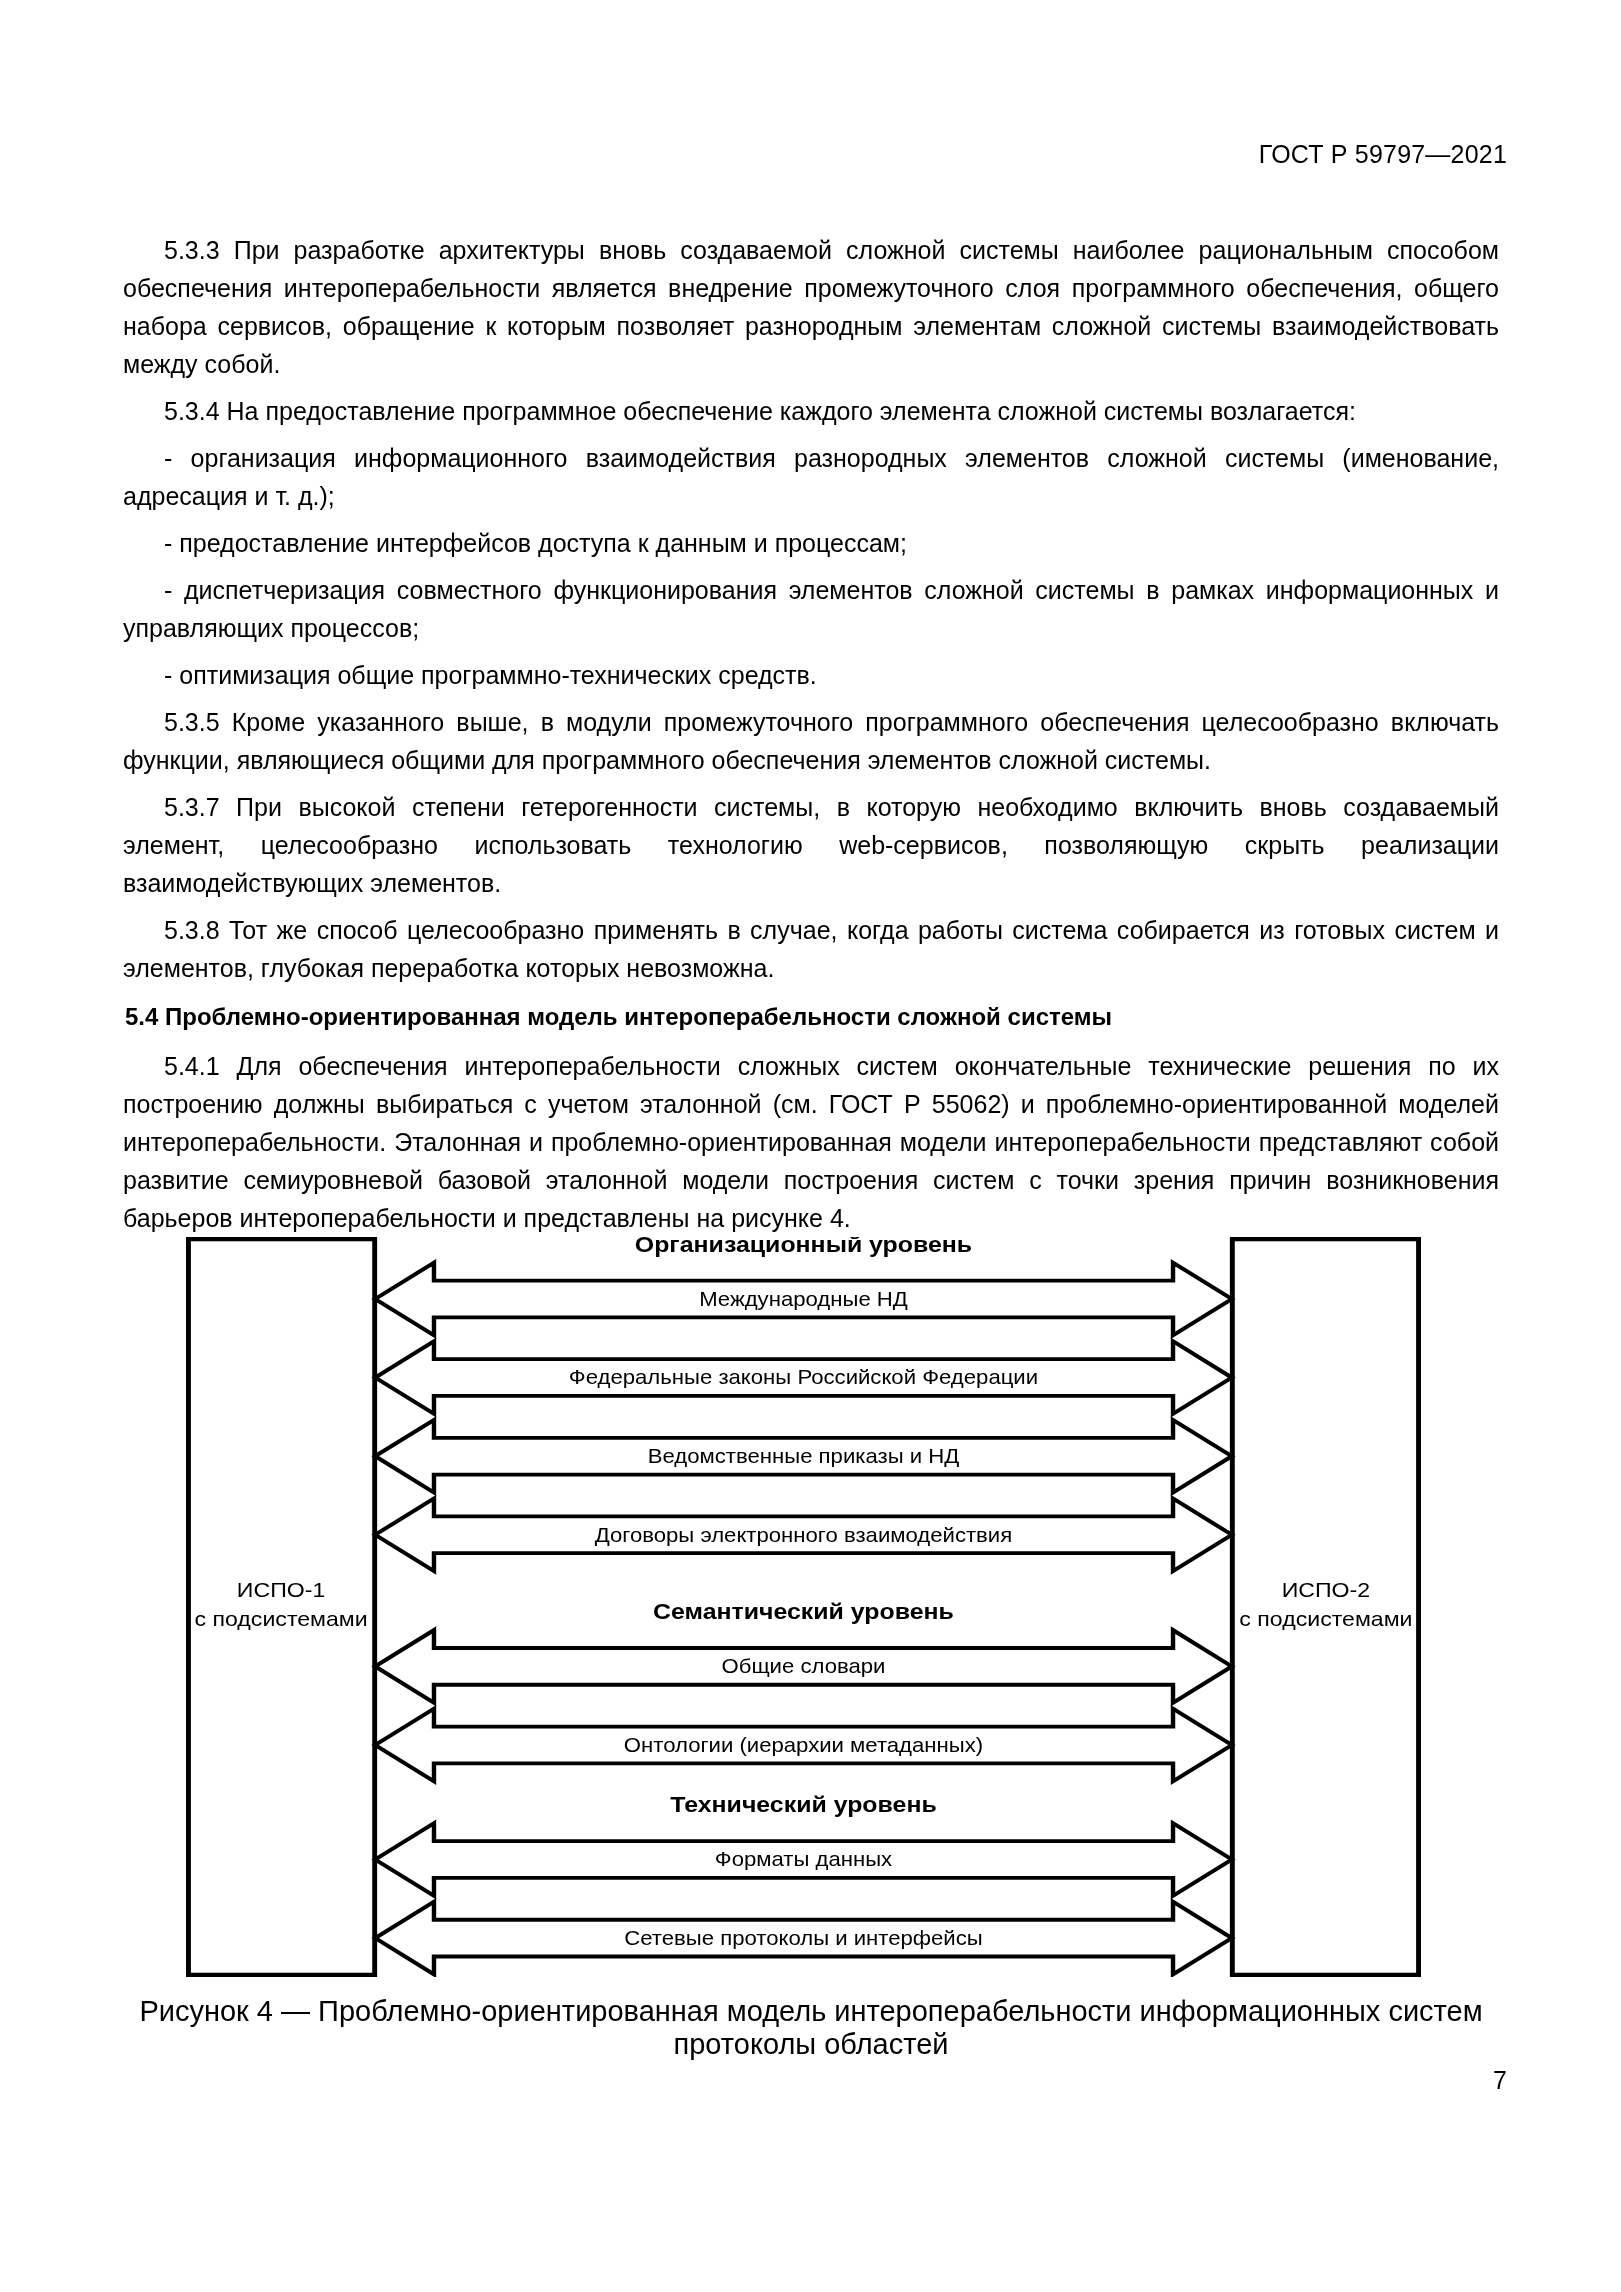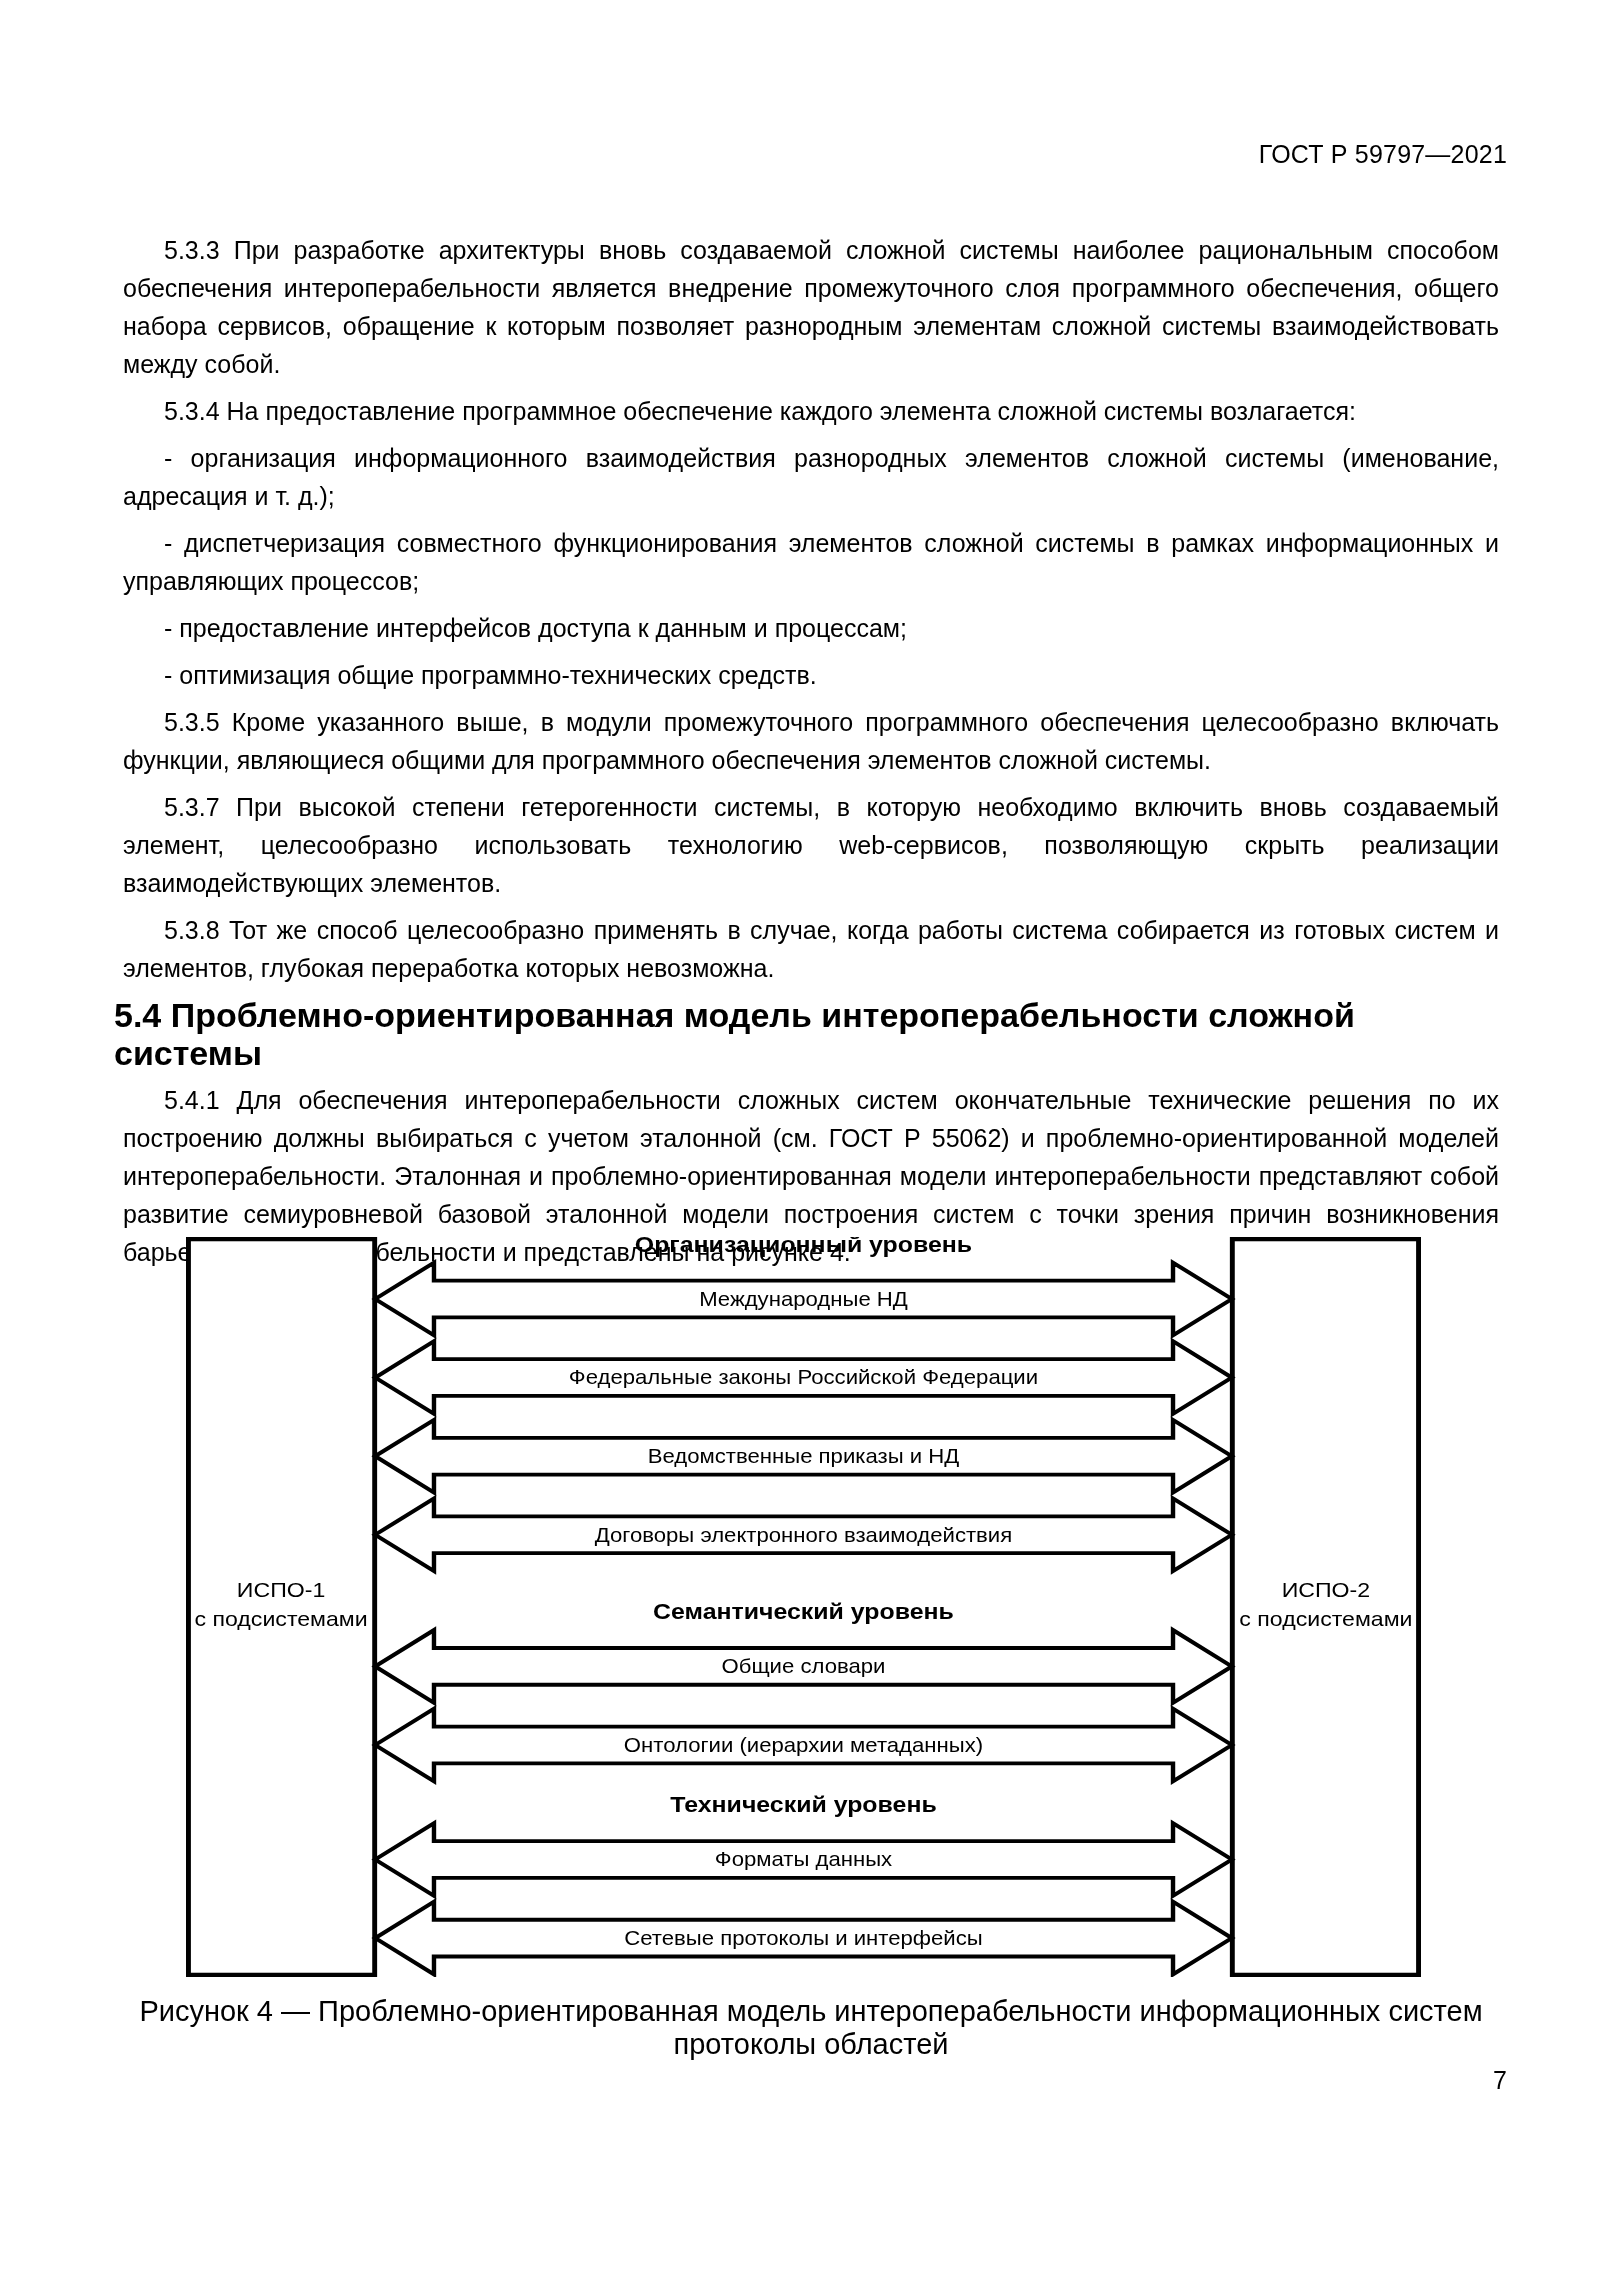--- a/index.html
+++ b/index.html
@@ -46,22 +46,22 @@
     line-height: 38px;
     text-align: justify;
     text-justify: inter-word;
     hyphens: none;
   }
   p.para .ind {
     display: inline-block;
     width: 41px;
   }
   h3.sub {
-    margin: 0;
-    font-size: 34px;
+    margin: 11px;
+    font-size: 24px;
     line-height: 38px;
     font-weight: bold;
     text-align: left;
   }
   .gap-before { margin-top: 21.6px; }
   .gap-after  { margin-bottom: 21.6px; }
 
   
   .figure {
     position: absolute;
@@ -116,23 +116,23 @@
   <div class="doc-header">ГОСТ Р 59797—2021</div>
 
   <div class="content">
 
     <p class="para"><span class="ind"></span><span>5.3.3  При разработке архитектуры вновь создаваемой сложной системы наиболее рациональным способом обеспечения интероперабельности является внедрение промежуточного слоя программного обеспечения, общего набора сервисов, обращение к которым позволяет разнородным элементам сложной системы взаимодействовать между собой.</span></p>
 
     <p class="para"><span class="ind"></span><span>5.3.4  На предоставление программное обеспечение каждого элемента сложной системы возлагается:</span></p>
 
     <p class="para"><span class="ind"></span><span>- организация информационного взаимодействия разнородных элементов сложной системы (именование, адресация и т. д.);</span></p>
 
+    <p class="para"><span class="ind"></span><span>- предоставление интерфейсов доступа к данным и процессам;</span></p>
+
     <p class="para"><span class="ind"></span><span>- диспетчеризация совместного функционирования элементов сложной системы в рамках информационных и управляющих процессов;</span></p>
-
-    <p class="para"><span class="ind"></span><span>- предоставление интерфейсов доступа к данным и процессам;</span></p>
 
     <p class="para"><span class="ind"></span><span>- оптимизация общие программно-технических средств.</span></p>
 
     <p class="para"><span class="ind"></span><span>5.3.5  Кроме указанного выше, в модули промежуточного программного обеспечения целесообразно включать функции, являющиеся общими для программного обеспечения элементов сложной системы.</span></p>
 
 
     <p class="para"><span class="ind"></span><span>5.3.7  При высокой степени гетерогенности системы, в которую необходимо включить вновь создаваемый элемент, целесообразно использовать технологию web-сервисов, позволяющую скрыть реализации взаимодействующих элементов.</span></p>
 
     <p class="para"><span class="ind"></span><span>5.3.8  Тот же способ целесообразно применять в случае, когда работы система собирается из готовых систем и элементов, глубокая переработка которых невозможна.</span></p>
 

